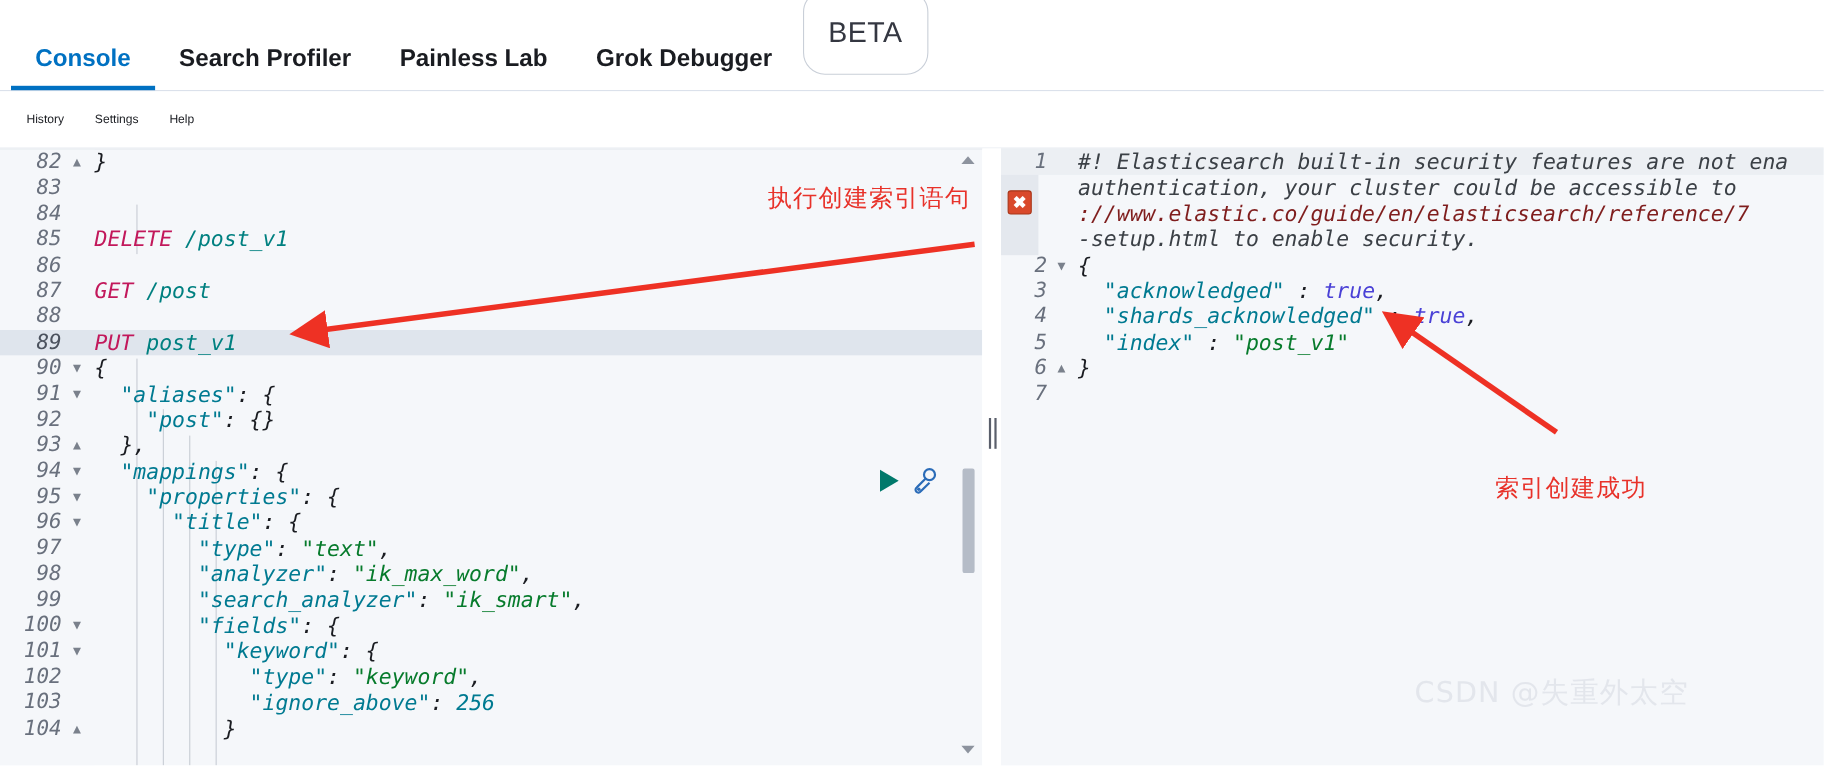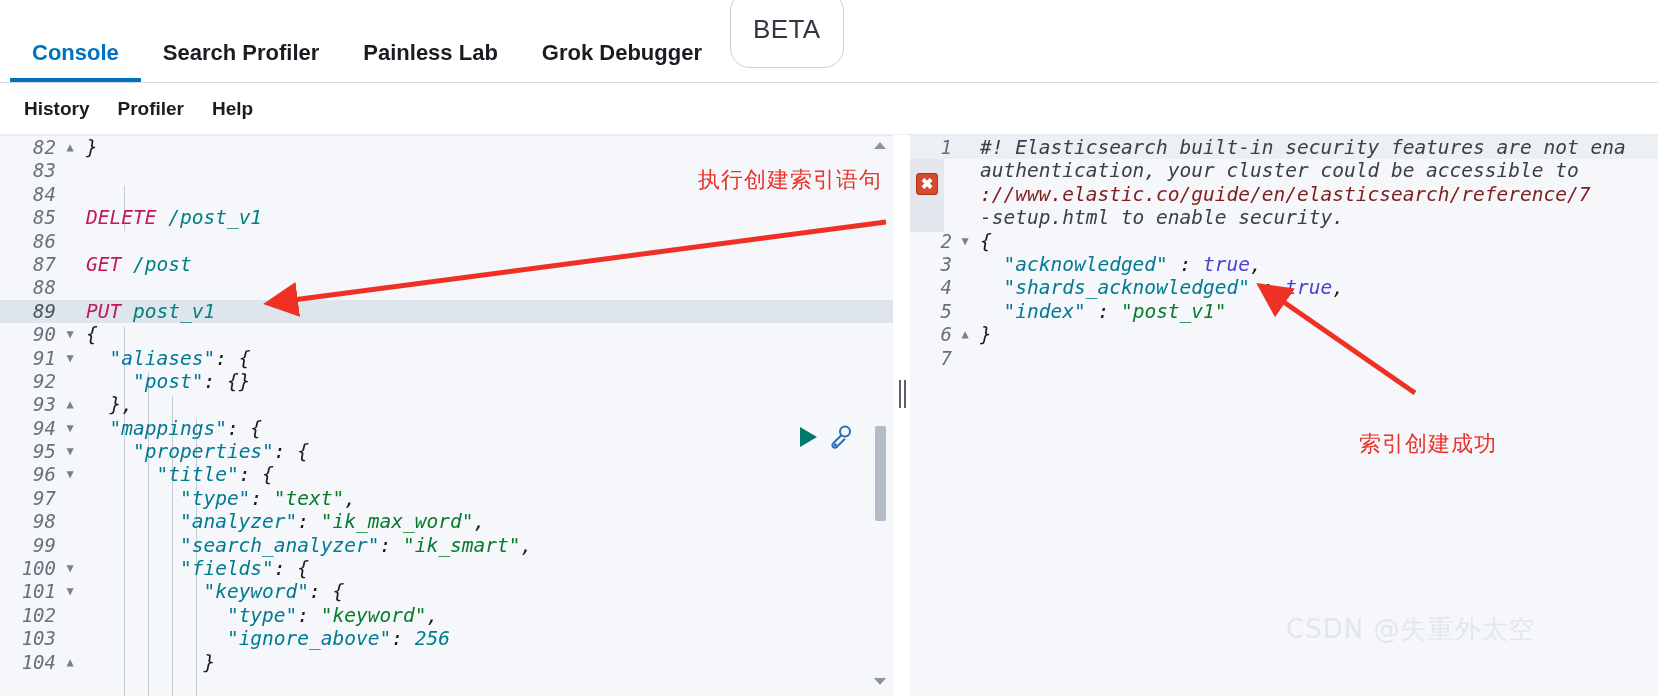--- a/index.html
+++ b/index.html
@@ -51,22 +51,22 @@
 
   
   .subnav {
     position: absolute; left: 0; top: 83px; width: 1658px; height: 52px;
     background: #fff;
     display: flex; align-items: center;
     padding-left: 10px;
     border-bottom: 1px solid #eceff3;
   }
   .subnav-item {
-    font-size: 19px;
-    font-weight: bold;
+    font-size: 11px;
+    font-weight: normal;
     color: #1a1c21;
     padding: 0 14px;
     cursor: pointer;
     white-space: nowrap;
   }
 
   
   .editor-pane {
     position: absolute; left: 0; top: 135px;
     width: 893px; height: 561px;
@@ -228,21 +228,21 @@
   <div class="tabbar">
     <div class="tab active">Console</div>
     <div class="tab">Search Profiler</div>
     <div class="tab">Painless Lab</div>
     <div class="tab">Grok Debugger</div>
     <div class="beta-badge">BETA</div>
   </div>
 
   <div class="subnav">
     <div class="subnav-item">History</div>
-    <div class="subnav-item">Profiler</div>
+    <div class="subnav-item">Settings</div>
     <div class="subnav-item">Help</div>
   </div>
 
   <div class="editor-pane">
     <div class="codewrap">
       <div class="gutter"></div>
       <div class="guides">
         <div class="guide" style="left:124px; top:190px; bottom:0;"></div>
         <div class="guide" style="left:148px; top:236px; bottom:0;"></div>
         <div class="guide" style="left:172px; top:260px; bottom:0;"></div>

